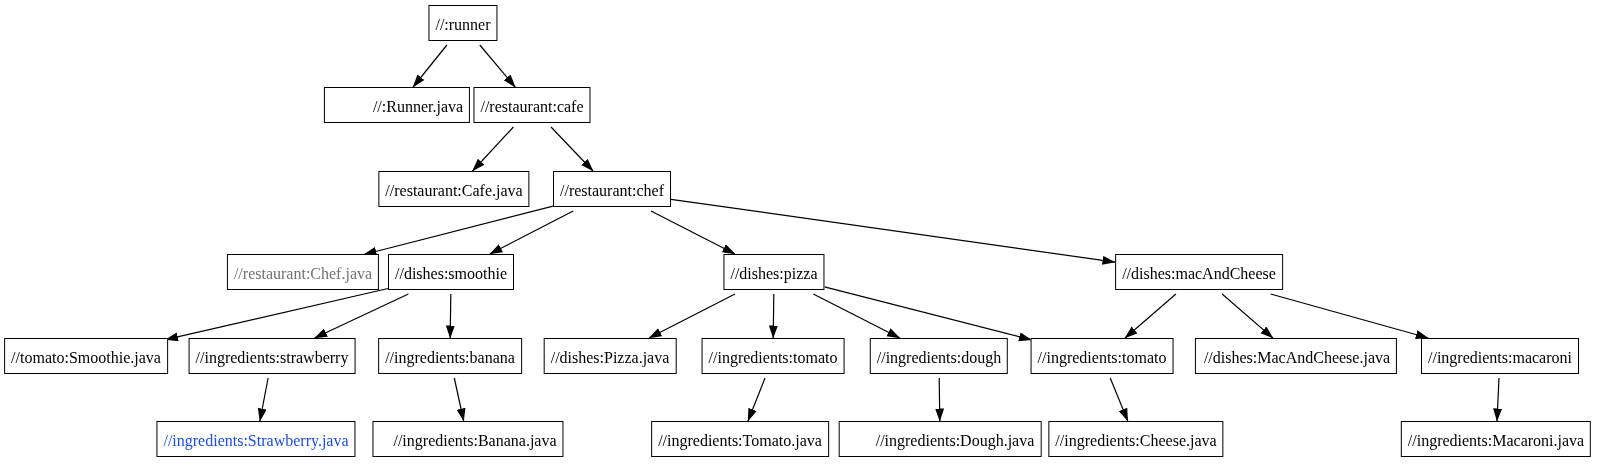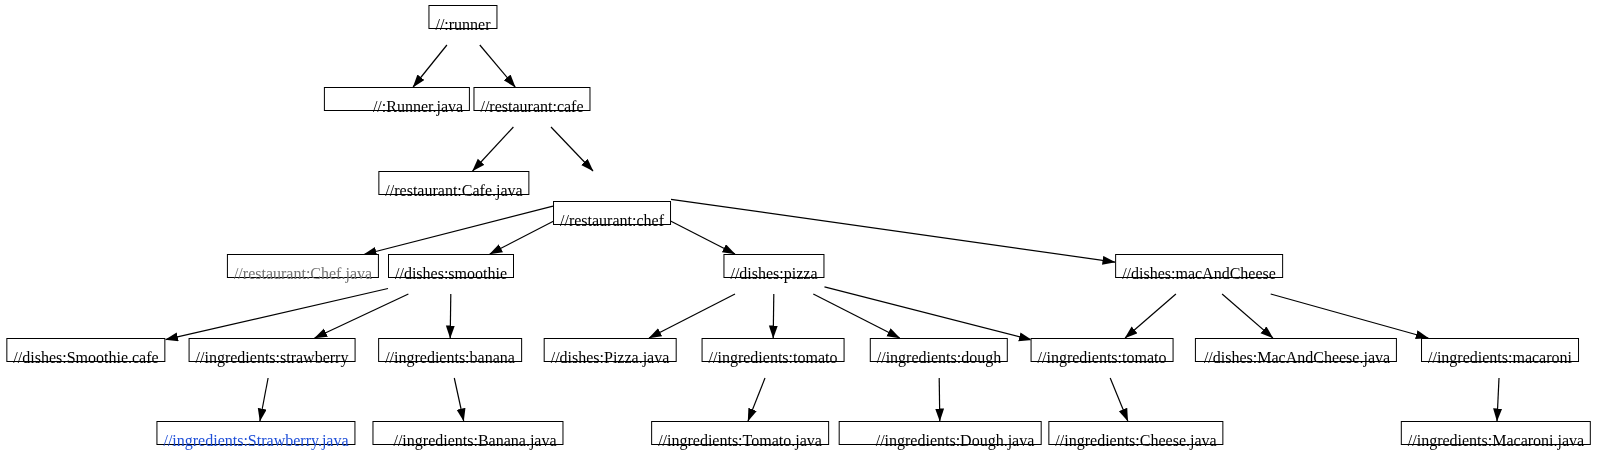--- a/index.html
+++ b/index.html
@@ -19,21 +19,21 @@
     position: absolute;
     left: 0; top: 0;
     width: 1600px;
     height: 468px;
     pointer-events: none;
   }
   .node {
     position: absolute;
     transform: translateX(-50%);
     box-sizing: border-box;
-    height: 24px;
+    height: 36px;
     line-height: 38px;
     padding: 0 6px;
     border: 1px solid #000000;
     background: #ffffff;
     color: #000000;
     font-size: 16px;
     white-space: nowrap;
     text-align: center;
   }
 </style>
@@ -72,26 +72,26 @@
         <line x1="1222.1" y1="294.0" x2="1272.9" y2="338.0" stroke="#000000" stroke-width="1.2" marker-end="url(#arrowhead)"></line>
         <line x1="1270.7" y1="294.0" x2="1428.3" y2="338.0" stroke="#000000" stroke-width="1.2" marker-end="url(#arrowhead)"></line>
         <line x1="1499.0" y1="378.0" x2="1497.0" y2="421.0" stroke="#000000" stroke-width="1.2" marker-end="url(#arrowhead)"></line>
       </g>
   </svg>
   <div id="node-layer">
       <div class="node" style="left: 463px; top: 5px; background: rgb(255, 255, 255); border-color: rgb(0, 0, 0); color: rgb(0, 0, 0);">//:runner</div>
       <div class="node" style="left: 397px; top: 87px; background: rgb(255, 255, 255); border-color: rgb(0, 0, 0); color: rgb(0, 0, 0); padding-left: 48px;">//:Runner.java</div>
       <div class="node" style="left: 532px; top: 87px; background: rgb(255, 255, 255); border-color: rgb(0, 0, 0); color: rgb(0, 0, 0);">//restaurant:cafe</div>
       <div class="node" style="left: 454px; top: 171px; background: rgb(255, 255, 255); border-color: rgb(0, 0, 0); color: rgb(0, 0, 0);">//restaurant:Cafe.java</div>
-      <div class="node" style="left: 612px; top: 171px; background: rgb(255, 255, 255); border-color: rgb(0, 0, 0); color: rgb(0, 0, 0); margin-top: 30px;">//restaurant:chef</div>
+      <div class="node" style="left: 612px; top: 171px; background: rgb(255, 255, 255); border-color: rgb(0, 0, 0); color: rgb(0, 0, 0);">//restaurant:chef</div>
       <div class="node" style="left: 303px; top: 254px; background: rgb(255, 255, 255); border-color: rgb(0, 0, 0); color: #737373;">//restaurant:Chef.java</div>
       <div class="node" style="left: 451px; top: 254px; background: rgb(255, 255, 255); border-color: rgb(0, 0, 0); color: rgb(0, 0, 0);">//dishes:smoothie</div>
       <div class="node" style="left: 774px; top: 254px; background: rgb(255, 255, 255); border-color: rgb(0, 0, 0); color: rgb(0, 0, 0);">//dishes:pizza</div>
       <div class="node" style="left: 1199px; top: 254px; background: rgb(255, 255, 255); border-color: rgb(0, 0, 0); color: rgb(0, 0, 0);">//dishes:macAndCheese</div>
-      <div class="node" style="left: 86px; top: 338px; background: rgb(255, 255, 255); border-color: rgb(0, 0, 0); color: rgb(0, 0, 0);">//dishes:Smoothie.cafe</div>
+      <div class="node" style="left: 86px; top: 338px; background: rgb(255, 255, 255); border-color: rgb(0, 0, 0); color: rgb(0, 0, 0);">//tomato:Smoothie.java</div>
       <div class="node" style="left: 272px; top: 338px; background: rgb(255, 255, 255); border-color: rgb(0, 0, 0); color: rgb(0, 0, 0);">//ingredients:strawberry</div>
       <div class="node" style="left: 450px; top: 338px; background: rgb(255, 255, 255); border-color: rgb(0, 0, 0); color: rgb(0, 0, 0);">//ingredients:banana</div>
       <div class="node" style="left: 610px; top: 338px; background: rgb(255, 255, 255); border-color: rgb(0, 0, 0); color: rgb(0, 0, 0);">//dishes:Pizza.java</div>
       <div class="node" style="left: 773px; top: 338px; background: rgb(255, 255, 255); border-color: rgb(0, 0, 0); color: rgb(0, 0, 0);">//ingredients:tomato</div>
       <div class="node" style="left: 939px; top: 338px; background: rgb(255, 255, 255); border-color: rgb(0, 0, 0); color: rgb(0, 0, 0);">//ingredients:dough</div>
       <div class="node" style="left: 1102px; top: 338px; background: rgb(255, 255, 255); border-color: rgb(0, 0, 0); color: rgb(0, 0, 0);">//ingredients:tomato</div>
       <div class="node" style="left: 1296px; top: 338px; background: rgb(255, 255, 255); border-color: rgb(0, 0, 0); color: rgb(0, 0, 0); padding-left: 8px;">//dishes:MacAndCheese.java</div>
       <div class="node" style="left: 1500px; top: 338px; background: rgb(255, 255, 255); border-color: rgb(0, 0, 0); color: rgb(0, 0, 0);">//ingredients:macaroni</div>
       <div class="node" style="left: 256px; top: 421px; background: rgb(255, 255, 255); border-color: rgb(0, 0, 0); color: #1d4ed8;">//ingredients:Strawberry.java</div>
       <div class="node" style="left: 468px; top: 421px; background: rgb(255, 255, 255); border-color: rgb(0, 0, 0); color: rgb(0, 0, 0); padding-left: 20px;">//ingredients:Banana.java</div>

